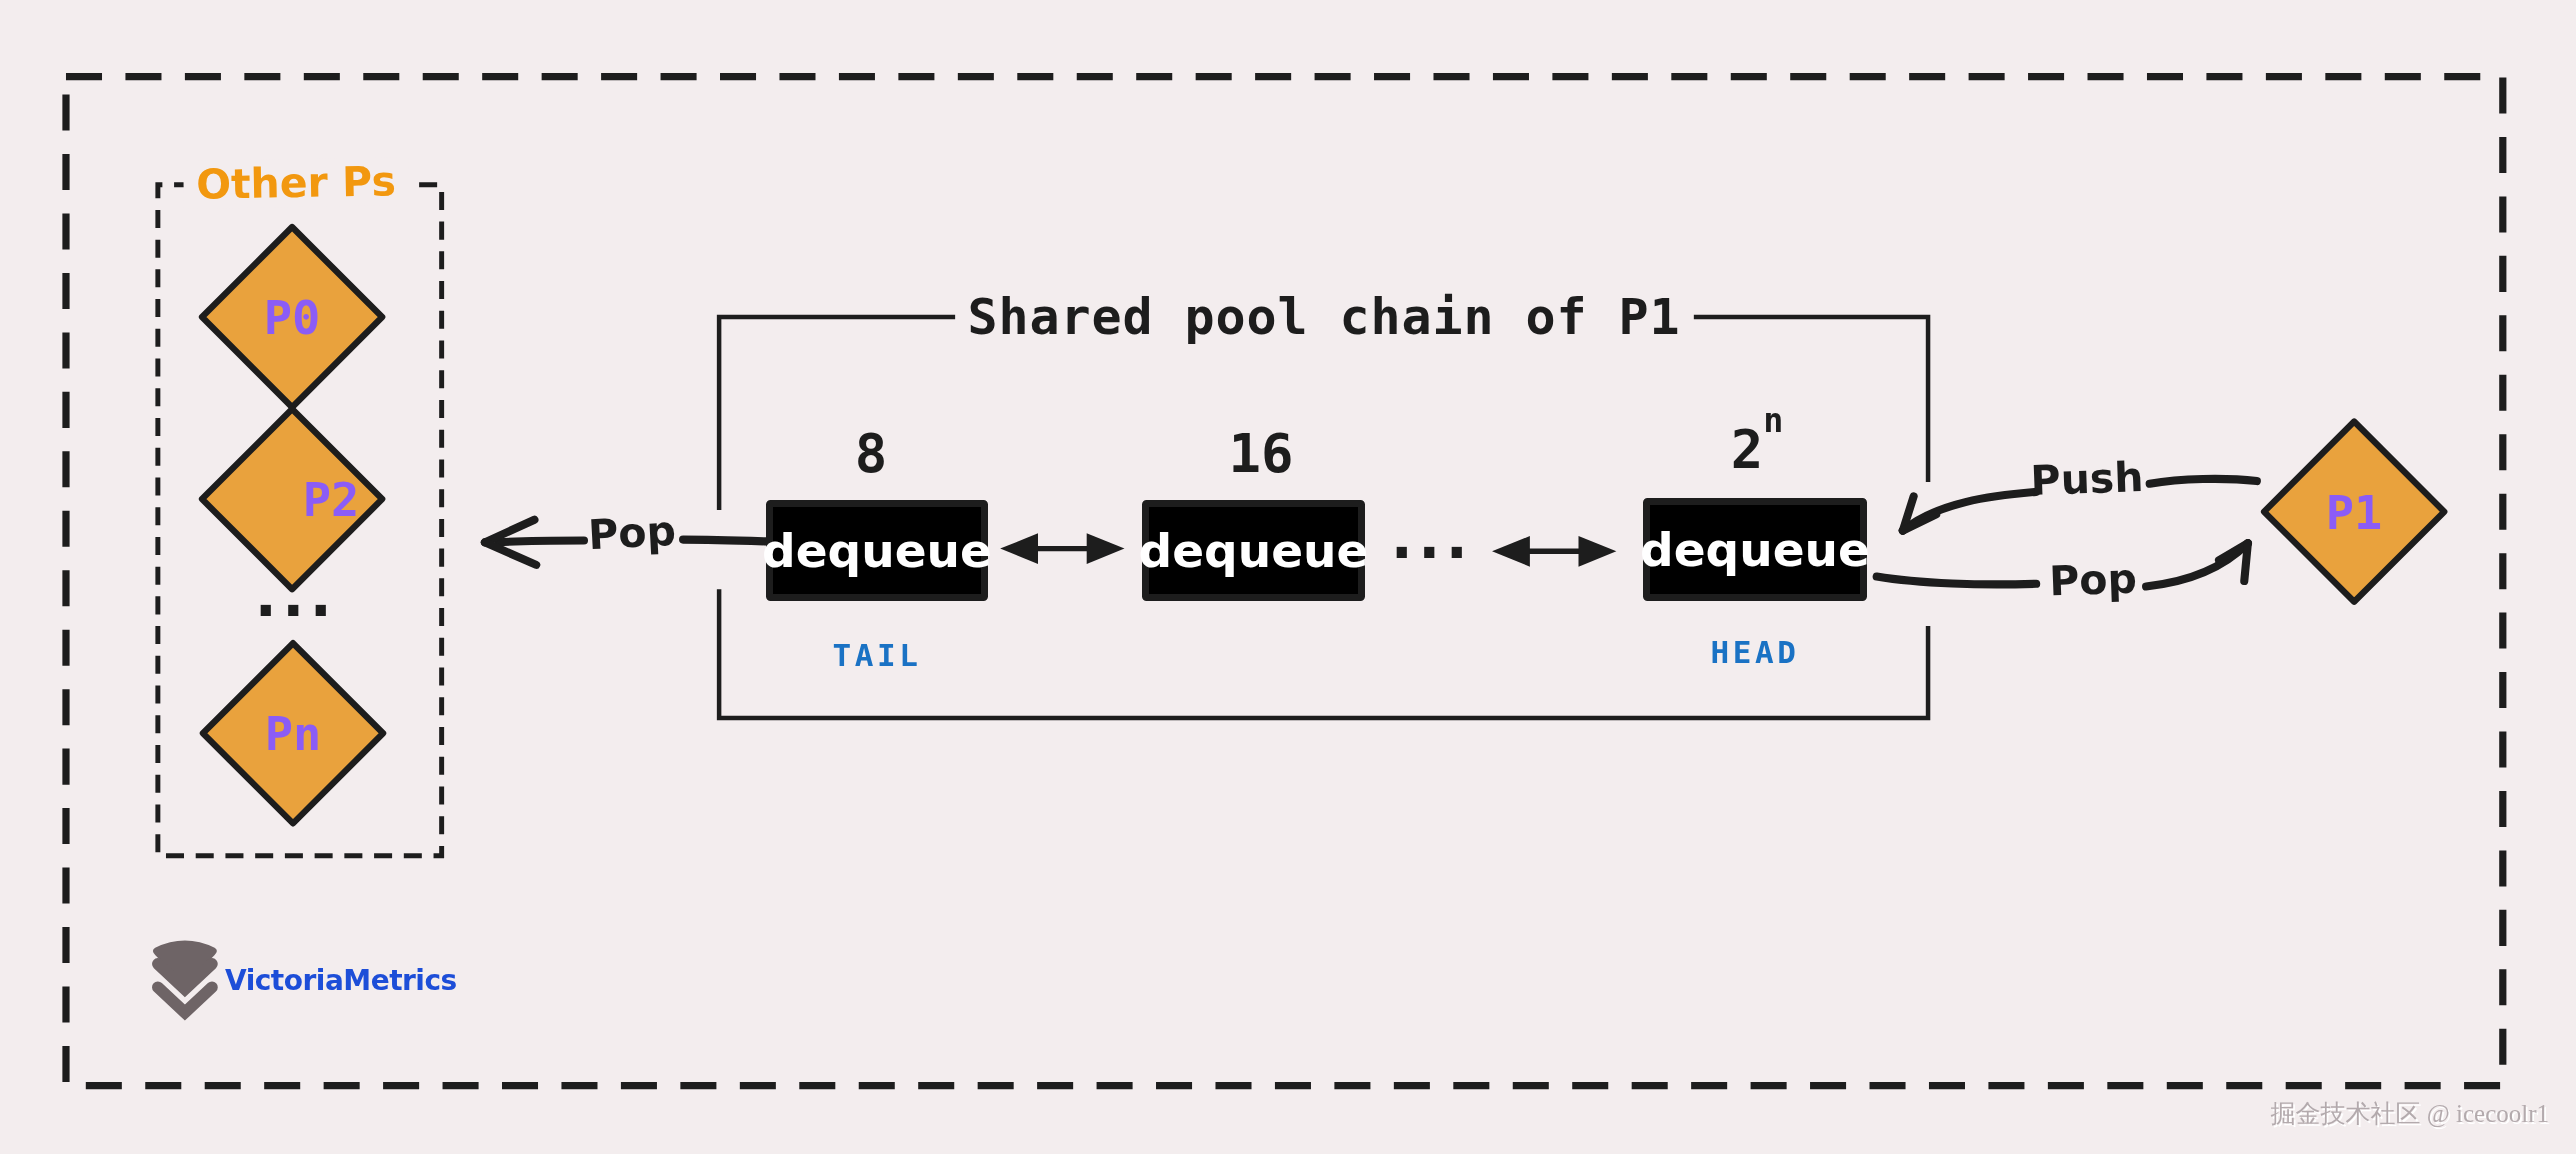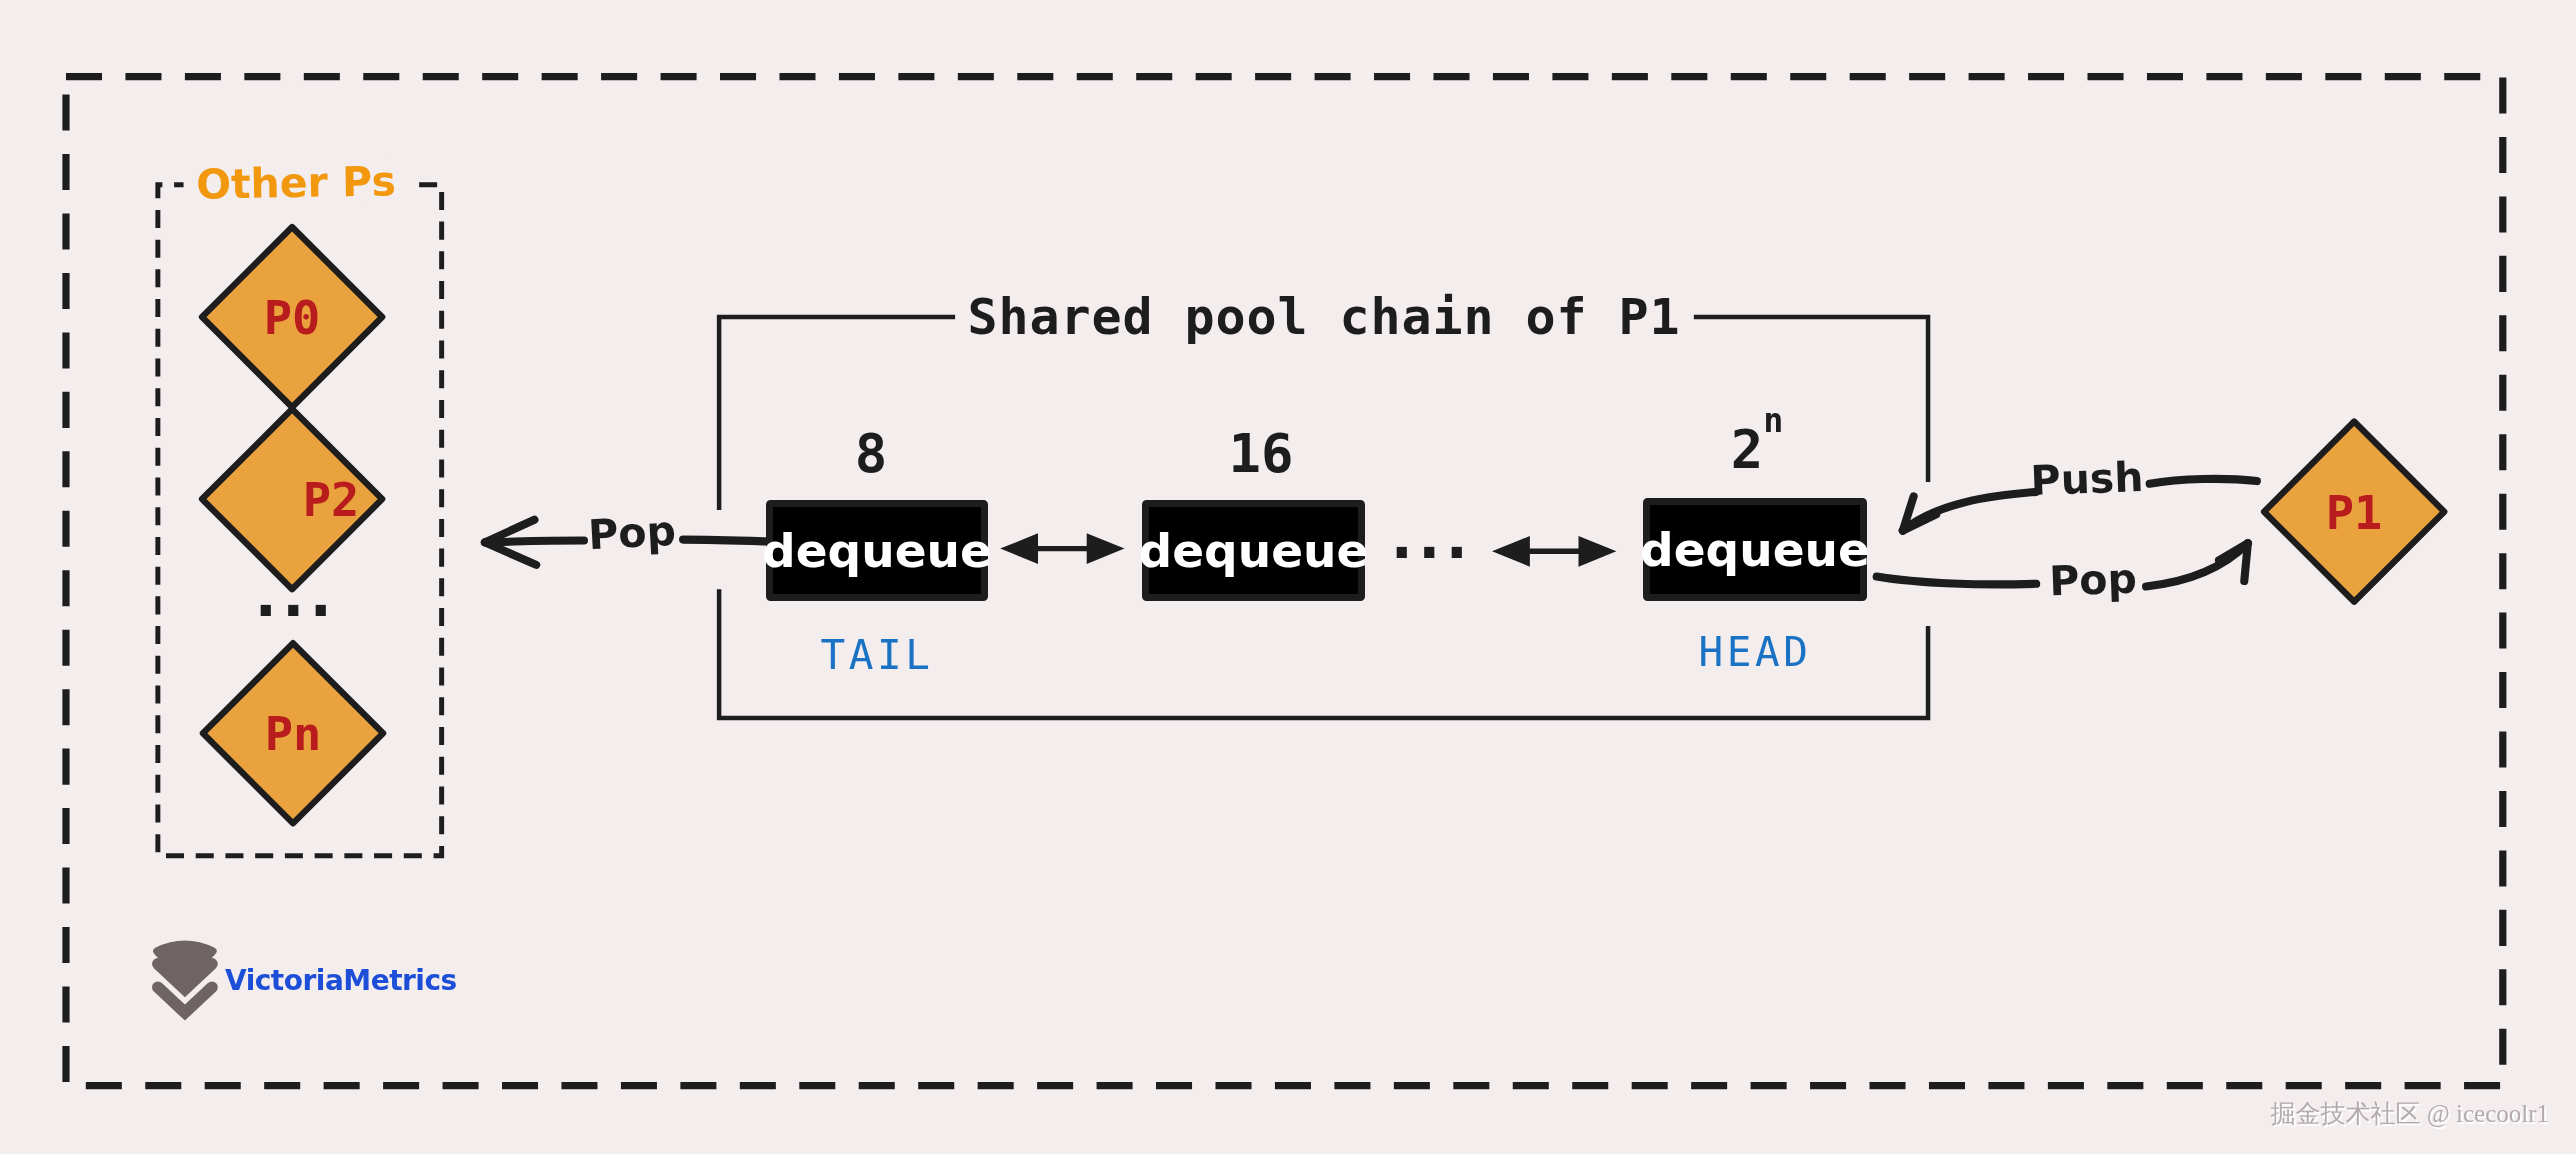--- a/index.html
+++ b/index.html
@@ -16,22 +16,22 @@
   .mono{font-family:"DejaVu Sans Mono","Liberation Mono",monospace;}
 
   .title{font-size:50px;font-weight:bold;letter-spacing:0.9px;color:#1d1d1d;}
   .cap{font-size:54px;font-weight:bold;color:#1d1d1d;}
   .cap sup{font-size:0.62em;position:relative;top:-0.5em;}
   .dq-box{
     position:absolute;background:#000000;border:7.2px solid #1d1d1d;border-radius:4.5px;
     display:flex;align-items:center;justify-content:center;box-sizing:border-box;
   }
   .dq-label{font-size:47px;font-weight:bold;color:#ffffff;}
-  .role{font-size:41px;font-weight:normal;color:#1a72c4;letter-spacing:3.6px;}
-  .diamond-label{font-size:47px;font-weight:bold;color:#b91c1c;}
+  .role{font-size:31px;font-weight:bold;color:#1a72c4;letter-spacing:3.6px;}
+  .diamond-label{font-size:47px;font-weight:bold;color:#8b5cf6;}
   .dots{font-size:58px;font-weight:bold;color:#1d1d1d;letter-spacing:5.4px;}
   .hand{font-size:41px;font-weight:bold;color:#1d1d1d;}
   .orange-label{
     font-size:41px;font-weight:bold;color:#f2980f;
     background:#f3edee;padding:0 12.6px;transform:translate(-50%,-50%) rotate(-1deg);
   }
   .logo-text{font-size:28px;font-weight:bold;color:#1d4ed8;letter-spacing:-0.5px;}
   .watermark{
     font-size:25px;color:#b3aaad;text-shadow:1.8px 1.8px 0 #ffffff;
     font-family:Liberation Serif, serif;

